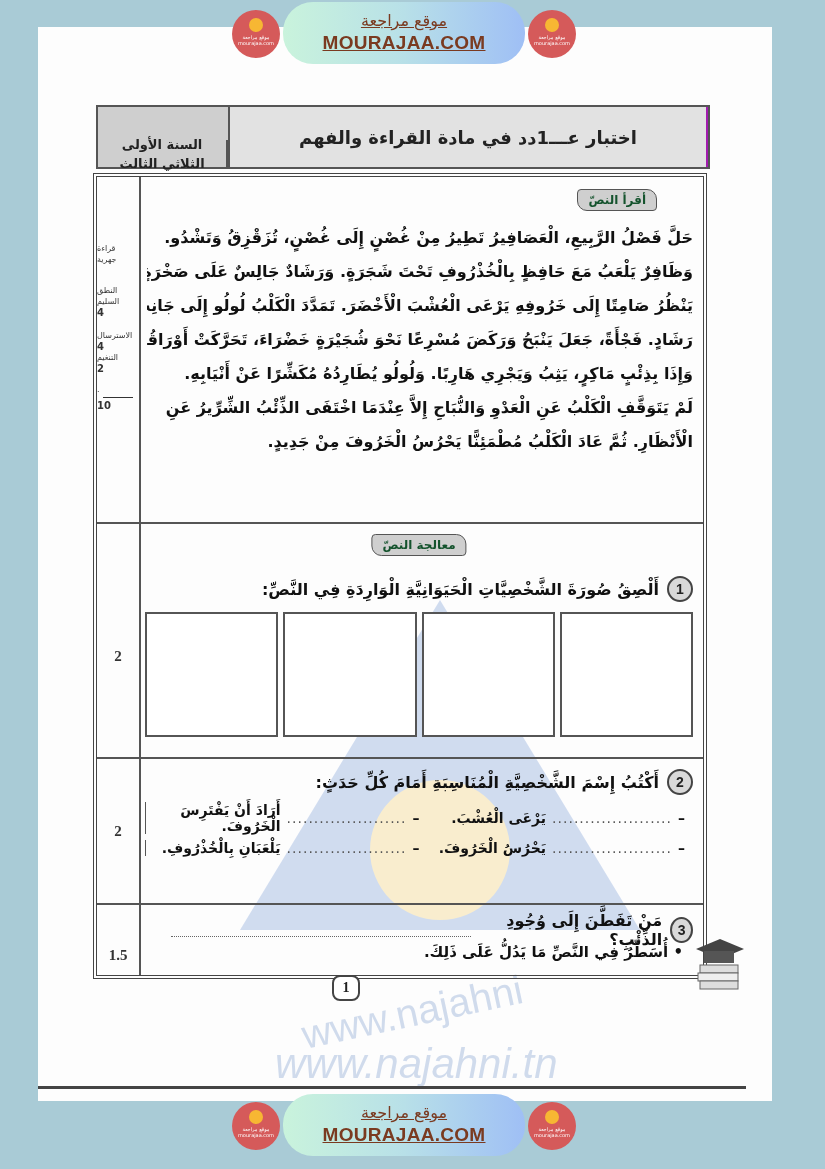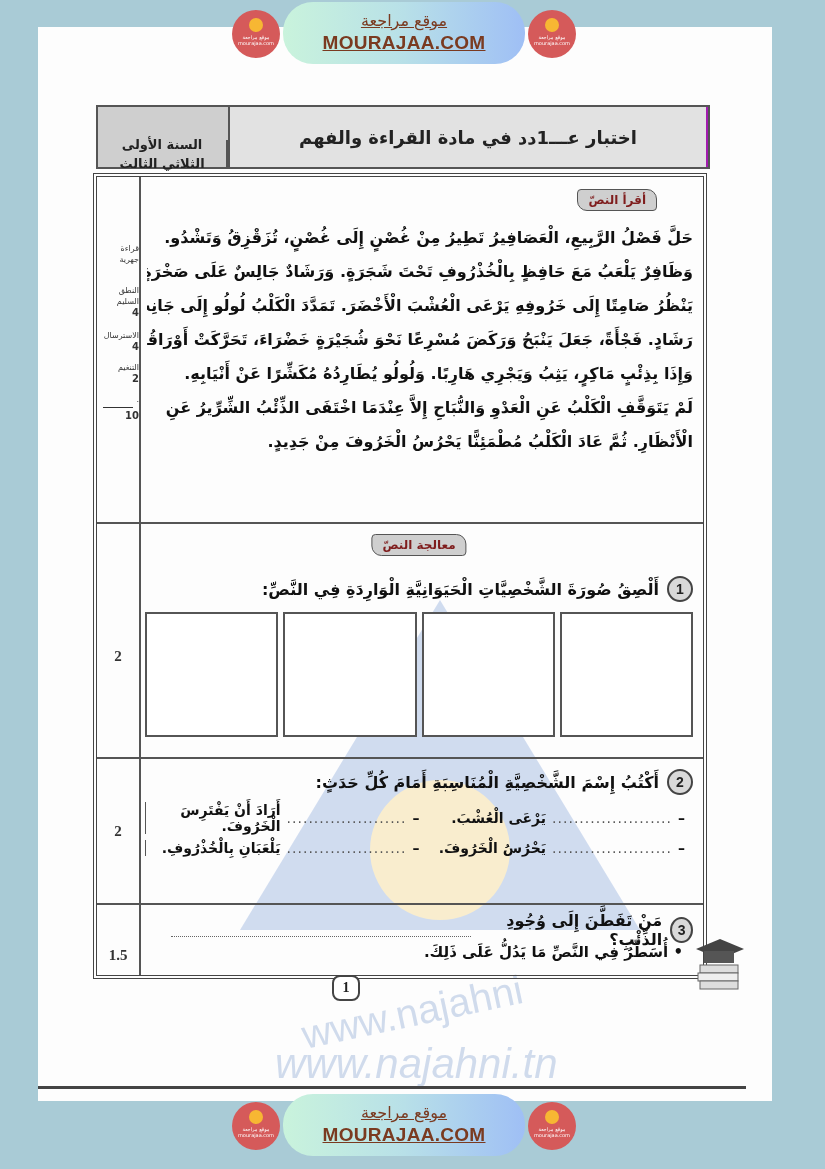--- a/index.html
+++ b/index.html
@@ -24,24 +24,24 @@
   .hdr .c3{width:132px;font-size:13px;line-height:19px;flex-direction:column;border-left:none;}
   
   .frame{position:absolute;left:93px;top:173px;width:614px;height:806px;border:4px double #444;box-sizing:border-box;}
   .score-col{position:absolute;left:0;top:0;width:42px;height:100%;border-right:2px solid #555;}
   .row{position:absolute;left:0;width:100%;border-bottom:2px solid #555;box-sizing:border-box;}
   .r1{top:0;height:347px;}
   .r2{top:347px;height:235px;}
   .r3{top:582px;height:146px;}
   .r4{top:728px;height:70px;border-bottom:none;}
   .content{position:absolute;left:44px;right:6px;top:0;bottom:0;direction:rtl;}
-  .flag{position:absolute;left:50%;transform:translateX(-50%);background:#cfcfcf;border:1.5px solid #555;padding:3px 10px;font-size:12px;font-weight:bold;color:#7f1d1d;border-radius:4px 10px 4px 10px;}
+  .flag{position:absolute;left:50%;transform:translateX(-50%);background:#cfcfcf;border:1.5px solid #555;padding:3px 10px;font-size:12px;font-weight:bold;color:#14532d;border-radius:4px 10px 4px 10px;}
   .text-lines{position:absolute;right:4px;left:6px;top:44px;font-size:16px;font-weight:bold;line-height:34px;color:#111;text-align:justify;}
   .text-lines div{white-space:nowrap;overflow:hidden;}
-  .scores{position:absolute;left:0;width:42px;text-align:right;font-size:8px;color:#333;line-height:11px;}
+  .scores{position:absolute;left:0;width:42px;text-align:left;font-size:8px;color:#333;line-height:11px;}
   .scores .n{font-size:10px;font-weight:bold;}
   .scores hr{border:none;border-top:1px solid #333;margin:2px 6px;}
   .big-score{position:absolute;left:0;width:42px;text-align:center;font-family:"Liberation Serif",serif;font-weight:bold;font-size:15px;color:#333;}
   .q{position:absolute;right:4px;display:flex;align-items:center;gap:8px;font-size:16px;font-weight:bold;color:#111;direction:rtl;}
   .qnum{display:inline-flex;width:22px;height:22px;border-radius:50%;border:2px solid #444;background:#d9d9d9;align-items:center;justify-content:center;font-size:14px;font-weight:bold;color:#222;font-family:"Liberation Sans",sans-serif;}
   .boxes{position:absolute;left:4px;right:4px;top:88px;height:125px;display:flex;gap:5px;}
   .boxes div{flex:1;border:2px solid #555;background:#fff;}
   .pairs{position:absolute;right:4px;left:4px;top:44px;font-size:14px;font-weight:bold;color:#111;}
   .pair-row{display:flex;direction:rtl;height:30px;align-items:center;}
   .pair{flex:1;display:flex;direction:rtl;gap:6px;align-items:center;}
@@ -94,21 +94,21 @@
   <div class="score-col"></div>
 
   <div class="row r1">
     <div class="scores" style="top:66px;">
       <div>قراءة</div>
       <div>جهرية</div>
       <div style="margin-top:20px;">النطق السليم</div>
       <div class="n">4</div>
       <div style="margin-top:12px;">الاسترسال</div>
       <div class="n">4</div>
-      <div style="margin-top:10px;">التنغيم</div>
+      <div style="">التنغيم</div>
       <div class="n">2</div>
       <div style="margin-top:10px;">.</div>
       <hr>
       <div class="n">10</div>
     </div>
     <div class="content">
       <div class="flag" style="top:12px;left:auto;right:40px;transform:none;">أقرأ النصّ</div>
       <div class="text-lines">
         <div>حَلَّ فَصْلُ الرَّبِيعِ، الْعَصَافِيرُ تَطِيرُ مِنْ غُصْنٍ إِلَى غُصْنٍ، تُزَقْزِقُ وَتَشْدُو.</div>
         <div>وَظَافِرٌ يَلْعَبُ مَعَ حَافِظٍ بِالْخُذْرُوفِ تَحْتَ شَجَرَةٍ. وَرَشَادٌ جَالِسٌ عَلَى صَخْرَةٍ،</div>

